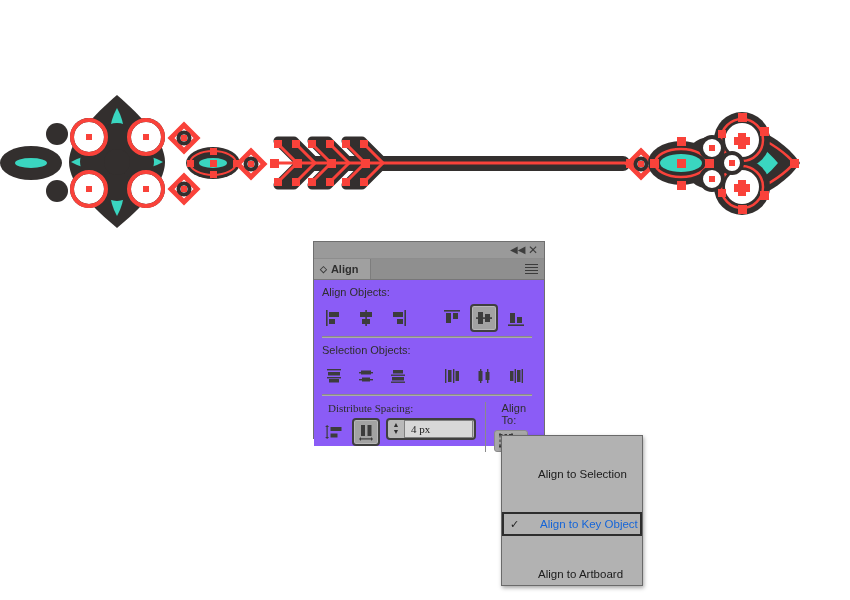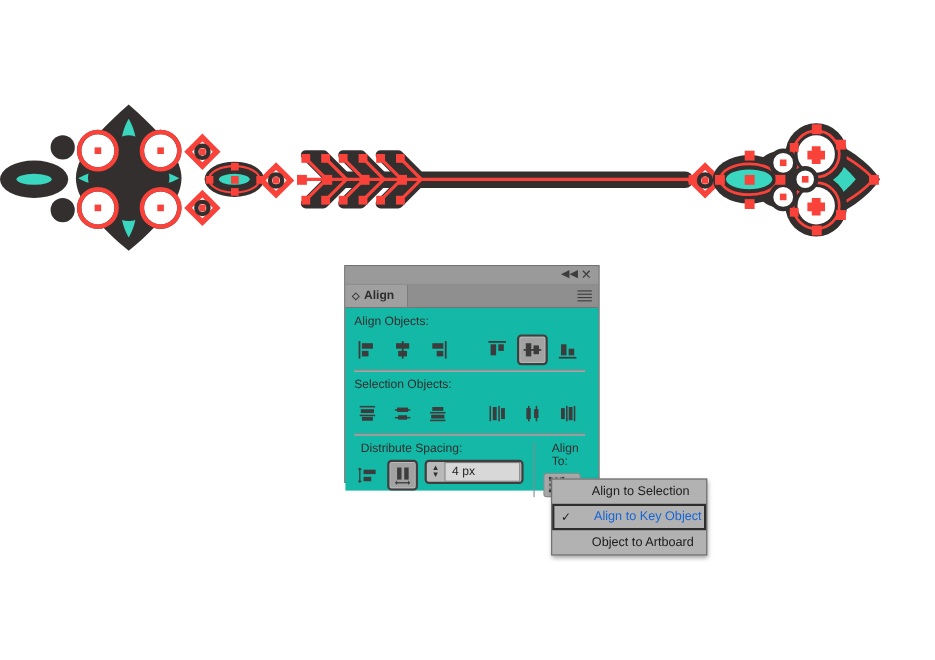--- a/index.html
+++ b/index.html
@@ -47,42 +47,42 @@
     cursor:pointer;
   }
   .tab .diamond{font-size:9px;color:#3a3a3a;}
   .panel-menu{
     position:absolute;right:6px;top:5px;width:13px;height:10px;
     display:flex;flex-direction:column;justify-content:space-between;
     cursor:pointer;
   }
   .panel-menu i{display:block;height:1px;background:#3b3b3b;}
 
-  .panel-body{padding:6px 4px 0 0;background:#14b8a6;position:relative;height:160px;}
+  .panel-body{padding:6px 4px 0 0;background:#8b5cf6;position:relative;height:160px;}
   .sect-label{
     font-size:11px;color:#2e2e2e;margin:0 0 4px 8px;
     letter-spacing:0px;
   }
   .btn-row{display:flex;align-items:center;padding:0 6px;height:32px;}
   .gap{width:22px;}
   .ibtn{
     width:28px;height:28px;margin-right:4px;
     display:flex;align-items:center;justify-content:center;
     box-sizing:border-box;cursor:pointer;
     background:transparent;border:1px solid transparent;border-radius:4px;
   }
   .ibtn.pressed{
     border:2px solid #3f3f3f;
     background:#a2a2a2;
     box-shadow:inset 0 0 0 1px #b8b8b8;
   }
   .divider{height:1px;background:#8a8a8a;margin:2px 8px 6px 8px;border-bottom:1px solid #ababab;}
 
   .spacing-area{display:flex;align-items:flex-start;padding:0 6px;}
-  .spacing-left{width:175px;}
+  .spacing-left{width:175px;font-family:Liberation Serif, serif;}
   .spacing-right{
     width:52px;padding-left:8px;box-sizing:border-box;
     border-left:1px solid #8a8a8a;
   }
   .stepper{
     display:flex;align-items:center;height:22px;width:90px;
     border:2px solid #3f3f3f;border-radius:4px;background:#b9b9b9;
     box-sizing:border-box;margin-left:2px;
   }
   .spin{
@@ -102,21 +102,21 @@
 
   
   .dropdown{
     position:absolute;left:501px;top:435px;width:140px;
     background:#b2b2b2;border:1px solid #6a6a6a;
     box-shadow:1px 2px 4px rgba(0,0,0,.35);
     font-size:11.5px;color:#1b1b1b;
   }
   .dd-item{
     height:22px;display:flex;align-items:center;
-    padding-left:36px;box-sizing:border-box;cursor:pointer;position:relative;
+    padding-left:36px;box-sizing:border-box;cursor:pointer;position:relative;margin-top:27px;
   }
   .dd-item.selected{
     border:2px solid #2d2d2d;color:#1565d8;background:#b2b2b2;
     height:24px;
   }
   .dd-check{
     position:absolute;left:6px;top:50%;transform:translateY(-50%);
     font-size:11px;color:#1f1f1f;
   }
 </style>
@@ -475,17 +475,17 @@
 
   <div class="dropdown">
     <div class="dd-item">
       <span>Align to Selection</span>
     </div>
     <div class="dd-item selected">
       <span class="dd-check">✓</span>
       <span>Align to Key Object</span>
     </div>
     <div class="dd-item">
-      <span>Object to Artboard</span>
+      <span>Align to Artboard</span>
     </div>
   </div>
 
 </div>
 
 </body></html>

